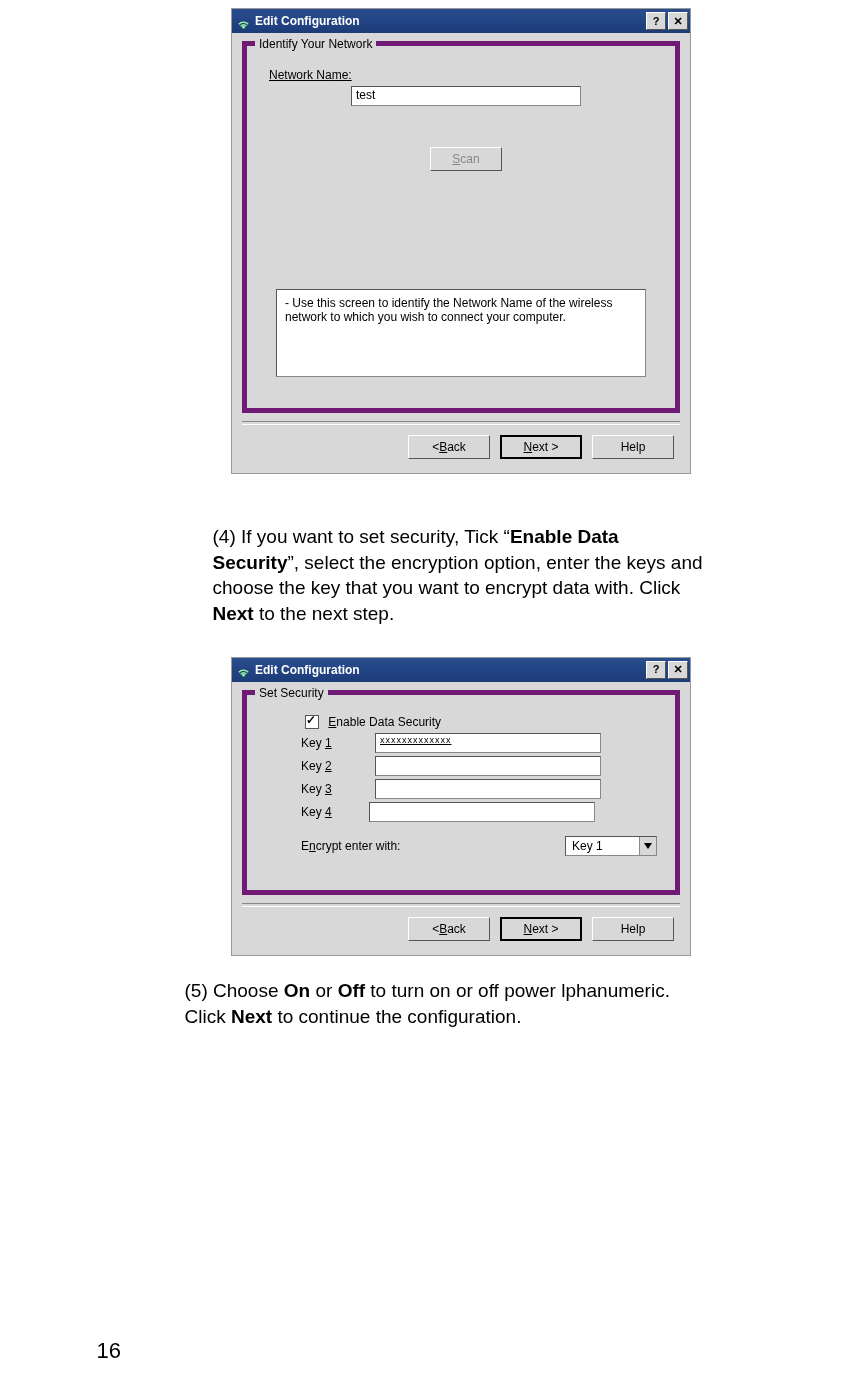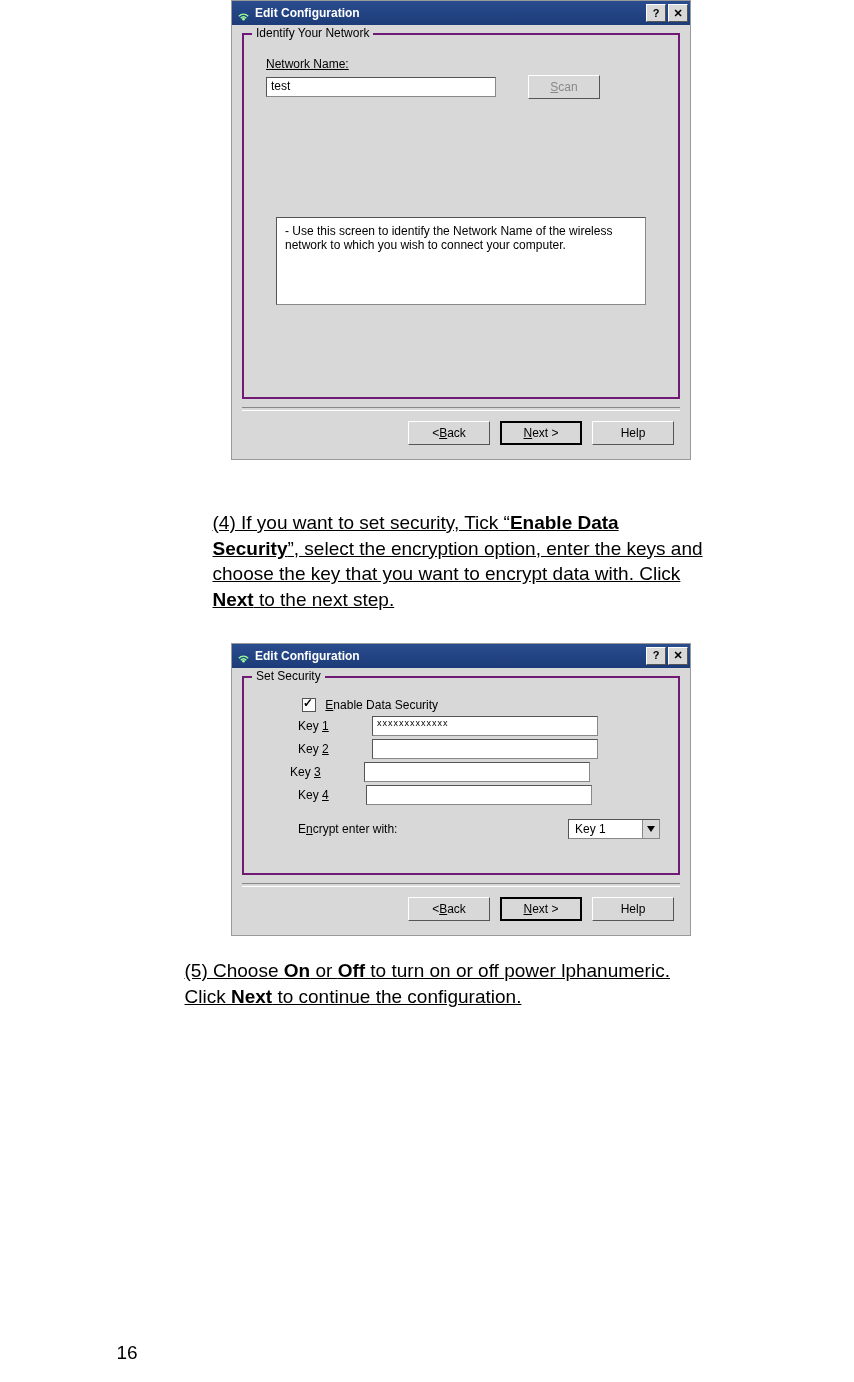--- a/index.html
+++ b/index.html
@@ -1,45 +1,45 @@
 <!DOCTYPE html>
 <html><head>
 <meta charset="utf-8">
 <style>
   html,body{margin:0;padding:0;background:#fff;font-family:Arial,Helvetica,sans-serif;font-size:17px;color:#000;}
-  .page{width:685px;min-height:1382px;margin:0 auto;position:relative;padding:0 0 40px 0;box-sizing:border-box;}
+  .page{width:685px;min-height:1382px;margin:0 auto;position:relative;padding:8px 0 40px 0;box-sizing:border-box;}
   .indent{margin-left:128px;margin-right:60px;}
   .indent2{margin-left:100px;margin-right:60px;}
   .dlg{width:460px;margin:0 auto;background:#d8d8d8;border:1px solid #999;box-sizing:border-box;}
   .titlebar{background:linear-gradient(180deg,#2a4d8f 0%,#1c3b78 100%);color:#fff;height:24px;display:flex;align-items:center;padding:0 2px 0 4px;font-family:Tahoma,Arial,sans-serif;font-size:12px;font-weight:bold;}
   .titlebar .ticon{width:15px;height:15px;margin-right:4px;display:inline-flex;align-items:center;justify-content:center;}
   .titlebar .ttext{flex:1;}
   .tbtn{width:18px;height:16px;background:#d8d8d8;border:1px solid #fff;border-right-color:#555;border-bottom-color:#555;margin-left:2px;color:#000;font-family:Arial,sans-serif;font-size:11px;font-weight:bold;display:inline-flex;align-items:center;justify-content:center;line-height:1;}
   .client{padding:8px 10px 10px 10px;font-family:Tahoma,Arial,sans-serif;font-size:12px;color:#000;}
-  .group{border:2px solid #701a75;border-radius:0;padding:14px 12px 12px 12px;position:relative;background:#d8d8d8;}
+  .group{border:5px solid #701a75;border-radius:0;padding:14px 12px 12px 12px;position:relative;background:#d8d8d8;}
   .group .legend{position:absolute;top:-9px;left:8px;background:#d8d8d8;padding:0 4px;font-size:12px;}
   .row{display:flex;align-items:center;}
   .lbl{font-size:12px;}
   .field{background:#fff;border:1px solid #888;border-top-color:#555;border-left-color:#555;height:20px;padding:1px 4px;font-size:12px;box-sizing:border-box;}
   .btn{background:#d8d8d8;border:1px solid #fff;border-right-color:#555;border-bottom-color:#555;height:24px;min-width:82px;font-family:Tahoma,Arial,sans-serif;font-size:12px;display:inline-flex;align-items:center;justify-content:center;box-sizing:border-box;}
   .btn.default{border:2px solid #000;}
   .btn.disabled{color:#888;}
   .helpbox{width:370px;height:88px;margin:10px auto 0 auto;background:#fff;border:1px solid #888;border-top-color:#555;border-left-color:#555;padding:6px 8px;font-size:12px;box-sizing:border-box;}
   .hr{height:2px;border-top:1px solid #888;border-bottom:1px solid #fff;margin:8px 0;}
   .btnrow{display:flex;justify-content:flex-end;gap:10px;padding:2px 6px 4px 0;}
   .radio{display:inline-block;width:12px;height:12px;border:1px solid #555;border-radius:50%;background:#fff;position:relative;vertical-align:middle;margin-right:6px;}
   .radio.checked::after{content:"";position:absolute;left:2px;top:2px;width:6px;height:6px;background:#000;border-radius:50%;}
   .chk{display:inline-block;width:12px;height:12px;border:1px solid #555;background:#fff;position:relative;vertical-align:middle;margin-right:6px;}
   .chk.checked::after{content:"✓";position:absolute;left:0;top:-3px;font-size:12px;font-weight:bold;}
   .ddl{background:#fff;border:1px solid #888;border-top-color:#555;border-left-color:#555;height:20px;display:flex;align-items:center;box-sizing:border-box;}
   .ddl .ddtext{flex:1;padding:0 6px;font-size:12px;}
   .ddbtn{width:16px;height:18px;background:#d8d8d8;border-left:1px solid #888;display:flex;align-items:center;justify-content:center;}
   .ddbtn svg{width:8px;height:6px;}
-  .bodytxt{font-size:19px;line-height:1.35;text-decoration:underline;}
-  .pgnum{position:absolute;bottom:18px;left:32px;font-size:19px;}
+  .bodytxt{font-size:19px;line-height:1.35;}
+  .pgnum{position:absolute;bottom:18px;left:12px;font-size:22px;}
   b{font-weight:bold;}
   .u{text-decoration:underline;}
 </style>
 </head>
 <body>
 
 <div class="page">
 
   <div style="height:0;"></div>
   <div class="indent" style="display:flex;justify-content:center;">
@@ -55,21 +55,21 @@
         <span class="ttext">Edit Configuration</span>
         <span class="tbtn">?</span>
         <span class="tbtn">✕</span>
       </div>
       <div class="client">
         <div class="group" style="height:336px;">
           <span class="legend">Identify Your Network</span>
           <div style="margin:8px 0 4px 10px;text-decoration:underline;">
             <span class="lbl"><span>Network N</span><span class="u">a</span><span>me:</span></span>
           </div>
-          <div class="row" style="margin-left:10px;gap:32px;">
+          <div class="row" style="margin-left:10px;gap:41px;flex-direction:column;">
             <div class="field" style="width:230px;"><span>test</span></div>
             <span class="btn disabled" style="min-width:72px;">
                 <span class="u">S</span>
                 <span>can</span>
               </span>
           </div>
           <div style="height:108px;"></div>
           <div class="helpbox"><span>-  Use this screen to identify the Network Name of the wireless network to which you wish to connect your computer.</span></div>
         </div>
         <div class="hr"></div>
@@ -114,27 +114,27 @@
           <span class="legend">Set Security</span>
 
           <div style="margin:6px 0 4px 40px;">
             <span class="chk checked"></span>
             <span class="lbl"><span class="u">E</span><span>nable Data Security</span></span>
           </div>
 
 
           <div class="row" style="margin:3px 0 3px 36px;gap:30px;">
             <span class="lbl" style="width:44px;"><span>Key </span><span class="u">1</span></span>
-            <div class="field" style="width:226px;font-size:9px;letter-spacing:1px;"><span>xxxxxxxxxxxxx</span></div>
+            <div class="field" style="width:226px;font-size:9px;letter-spacing:1px;text-decoration:underline;"><span>xxxxxxxxxxxxx</span></div>
           </div>
           <div class="row" style="margin:3px 0 3px 36px;gap:30px;">
             <span class="lbl" style="width:44px;"><span>Key </span><span class="u">2</span></span>
             <div class="field" style="width:226px;"></div>
           </div>
-          <div class="row" style="margin:3px 0 3px 28px;gap:30px;">
+          <div class="row" style="margin:3px 0 3px 36px;gap:30px;">
             <span class="lbl" style="width:44px;"><span>Key </span><span class="u">3</span></span>
             <div class="field" style="width:226px;"></div>
           </div>
           <div class="row" style="margin:3px 0 14px 36px;gap:24px;">
             <span class="lbl" style="width:44px;"><span>Key </span><span class="u">4</span></span>
             <div class="field" style="width:226px;"></div>
           </div>
 
           <div class="row" style="margin:3px 0 22px 36px;">
             <span class="lbl"><span>E</span><span class="u">n</span><span>crypt enter with:</span></span>

